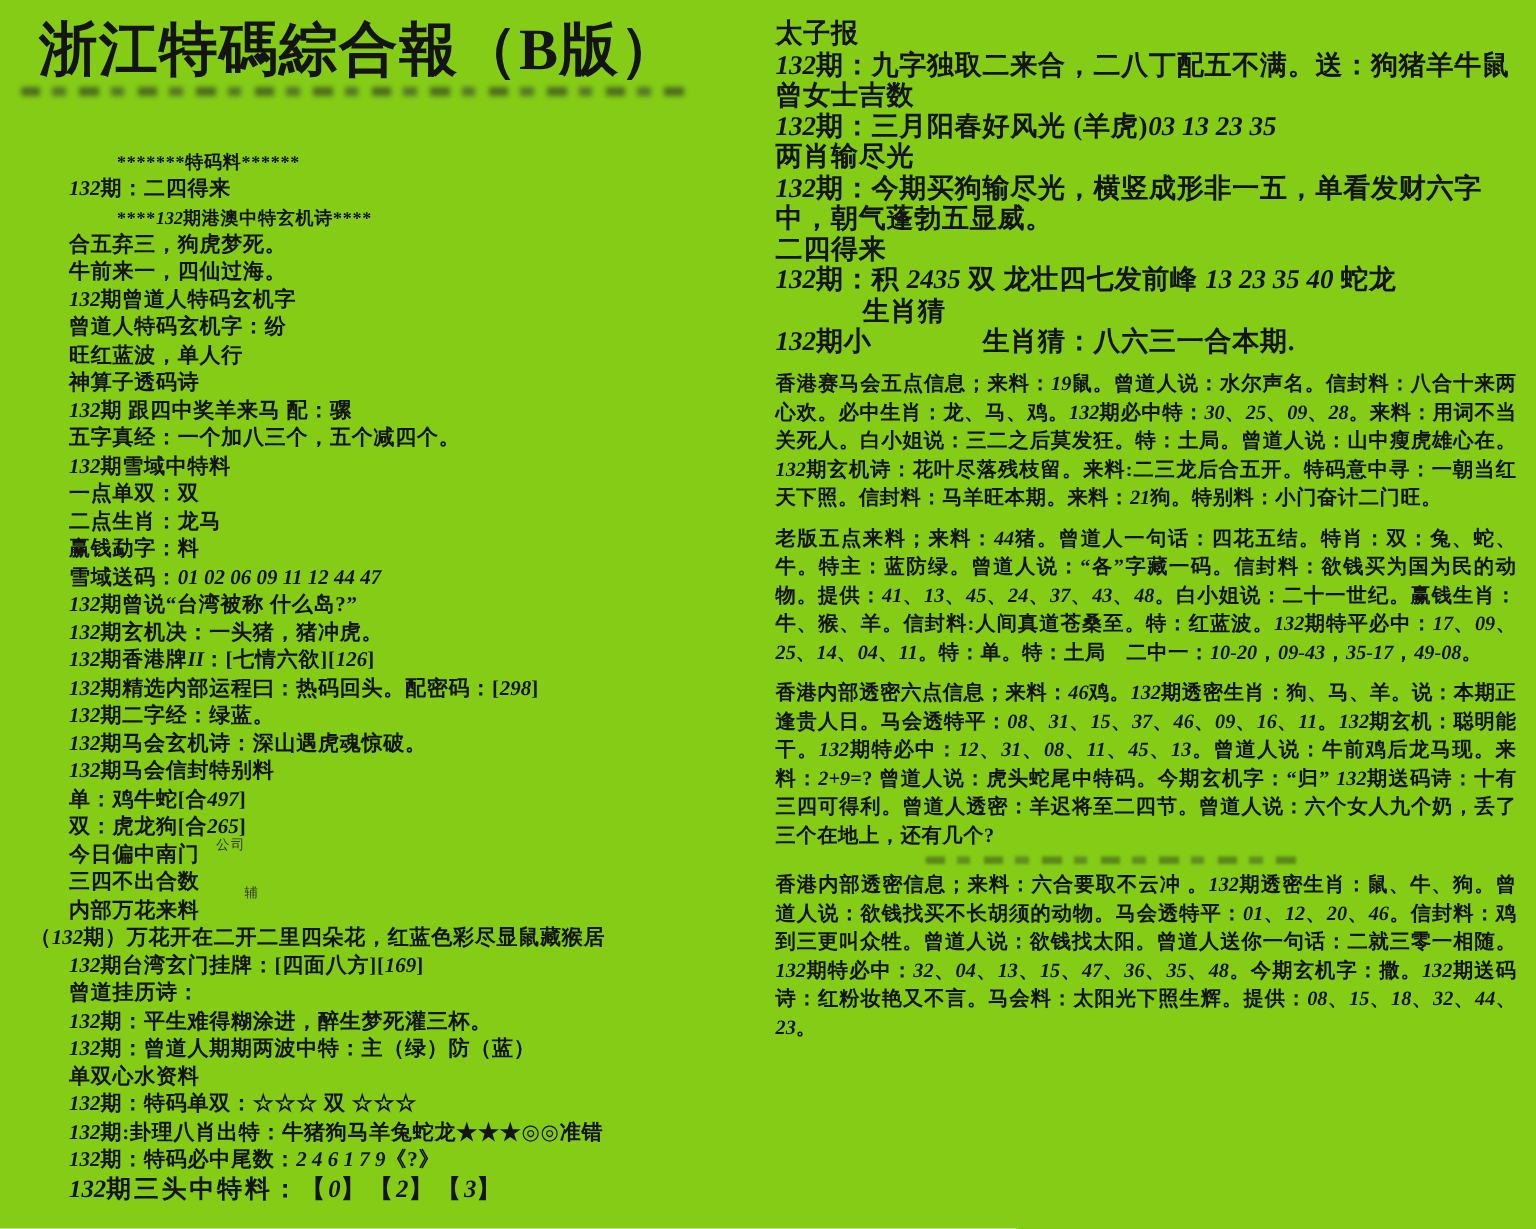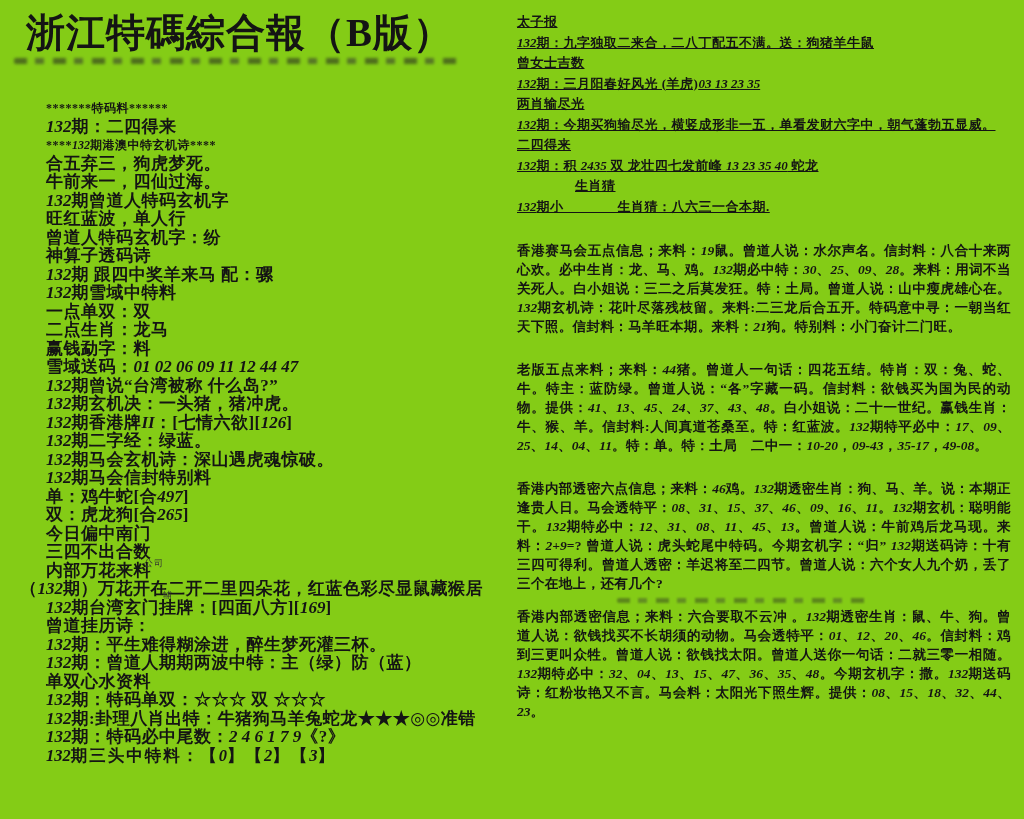--- a/index.html
+++ b/index.html
@@ -16,29 +16,29 @@
     position:absolute;height:6px;border-radius:2px;
     background:repeating-linear-gradient(90deg,#222 0 13px,rgba(0,0,0,0) 13px 21px,#333 21px 30px,rgba(0,0,0,0) 30px 39px);
     filter:blur(1.6px);opacity:.55;
   }
   .strip-top{top:58px;left:14px;width:446px;}
   .strip-mid{position:relative;top:auto;left:100px;width:250px;height:5px;margin:5px 0 3px 0;opacity:.4;filter:blur(1.2px);}
   .col{position:absolute;}
   .left{top:99px;left:46px;width:470px;}
   .right{top:12px;left:517px;width:494px;}
   .ln{
-    font-weight:700;font-size:17px;line-height:18.5px;white-space:nowrap;
+    font-weight:700;font-size:14px;line-height:18.5px;white-space:nowrap;
     letter-spacing:.5px;
   }
-  .right .ln{font-size:13px;line-height:20.5px;white-space:normal;letter-spacing:.5px;text-decoration:underline;}
-  .small{font-size:12px;}
+  .right .ln{font-size:18px;line-height:20.5px;white-space:normal;letter-spacing:.5px;}
+  .small{font-size:12px;margin-left:32px;}
   .big{font-size:16.5px;letter-spacing:2px;}
   .indent-1{padding-left:58px;}
   .para{
-    margin:24px 0 0 0;font-weight:700;font-size:13.5px;line-height:19px;
+    margin:8px 0 0 0;font-weight:700;font-size:13.5px;line-height:19px;
     text-align:justify;letter-spacing:.4px;
   }
   .num{
     font-family:"Liberation Serif","DejaVu Serif",serif;
     font-style:italic;font-weight:600;letter-spacing:0;
   }
   .floater{
     position:absolute;font-size:9px;font-weight:400;color:#333;letter-spacing:1px;
   }
   .f-company{top:557px;left:144px;}
@@ -52,32 +52,34 @@
   <h1 class="title">浙江特碼綜合報（B版）</h1>
   <div class="blur-strip strip-top"></div>
 
   <div class="col left">
     <div class="ln small">*******特码料******</div>
     <div class="ln"><span class="num">132</span>期：二四得来</div>
     <div class="ln small">****<span class="num">132</span>期港澳中特玄机诗****</div>
     <div class="ln">合五弃三，狗虎梦死。</div>
     <div class="ln">牛前来一，四仙过海。</div>
     <div class="ln"><span class="num">132</span>期曾道人特码玄机字</div>
+    <div class="ln">曾道人特码玄机字：纷</div>
     <div class="ln">旺红蓝波，单人行</div>
-    <div class="ln">曾道人特码玄机字：纷</div>
     <div class="ln">神算子透码诗</div>
     <div class="ln"><span class="num">132</span>期 跟四中奖羊来马 配：骡</div>
+    <div class="ln">五字真经：一个加八三个，五个减四个。</div>
     <div class="ln"><span class="num">132</span>期雪域中特料</div>
     <div class="ln">一点单双：双</div>
     <div class="ln">二点生肖：龙马</div>
     <div class="ln">赢钱勐字：料</div>
     <div class="ln">雪域送码：<span class="num">01 02 06 09 11 12 44 47</span></div>
     <div class="ln"><span class="num">132</span>期曾说“台湾被称 什么岛?”</div>
     <div class="ln"><span class="num">132</span>期玄机决：一头猪，猪冲虎。</div>
     <div class="ln"><span class="num">132</span>期香港牌<span class="num">II</span>：[七情六欲][<span class="num">126</span>]</div>
+    <div class="ln"><span class="num">132</span>期精选内部运程曰：热码回头。配密码：[<span class="num">298</span>]</div>
     <div class="ln"><span class="num">132</span>期二字经：绿蓝。</div>
     <div class="ln"><span class="num">132</span>期马会玄机诗：深山遇虎魂惊破。</div>
     <div class="ln"><span class="num">132</span>期马会信封特别料</div>
     <div class="ln">单：鸡牛蛇[合<span class="num">497</span>]</div>
     <div class="ln">双：虎龙狗[合<span class="num">265</span>]</div>
     <div class="ln">今日偏中南门</div>
     <div class="ln">三四不出合数</div>
     <div class="ln">内部万花来料</div>
     <div class="ln" style="margin-left:-26px;">（<span class="num">132</span>期）万花开在二开二里四朵花，红蓝色彩尽显鼠藏猴居</div>
     <div class="ln"><span class="num">132</span>期台湾玄门挂牌：[四面八方][<span class="num">169</span>]</div>

